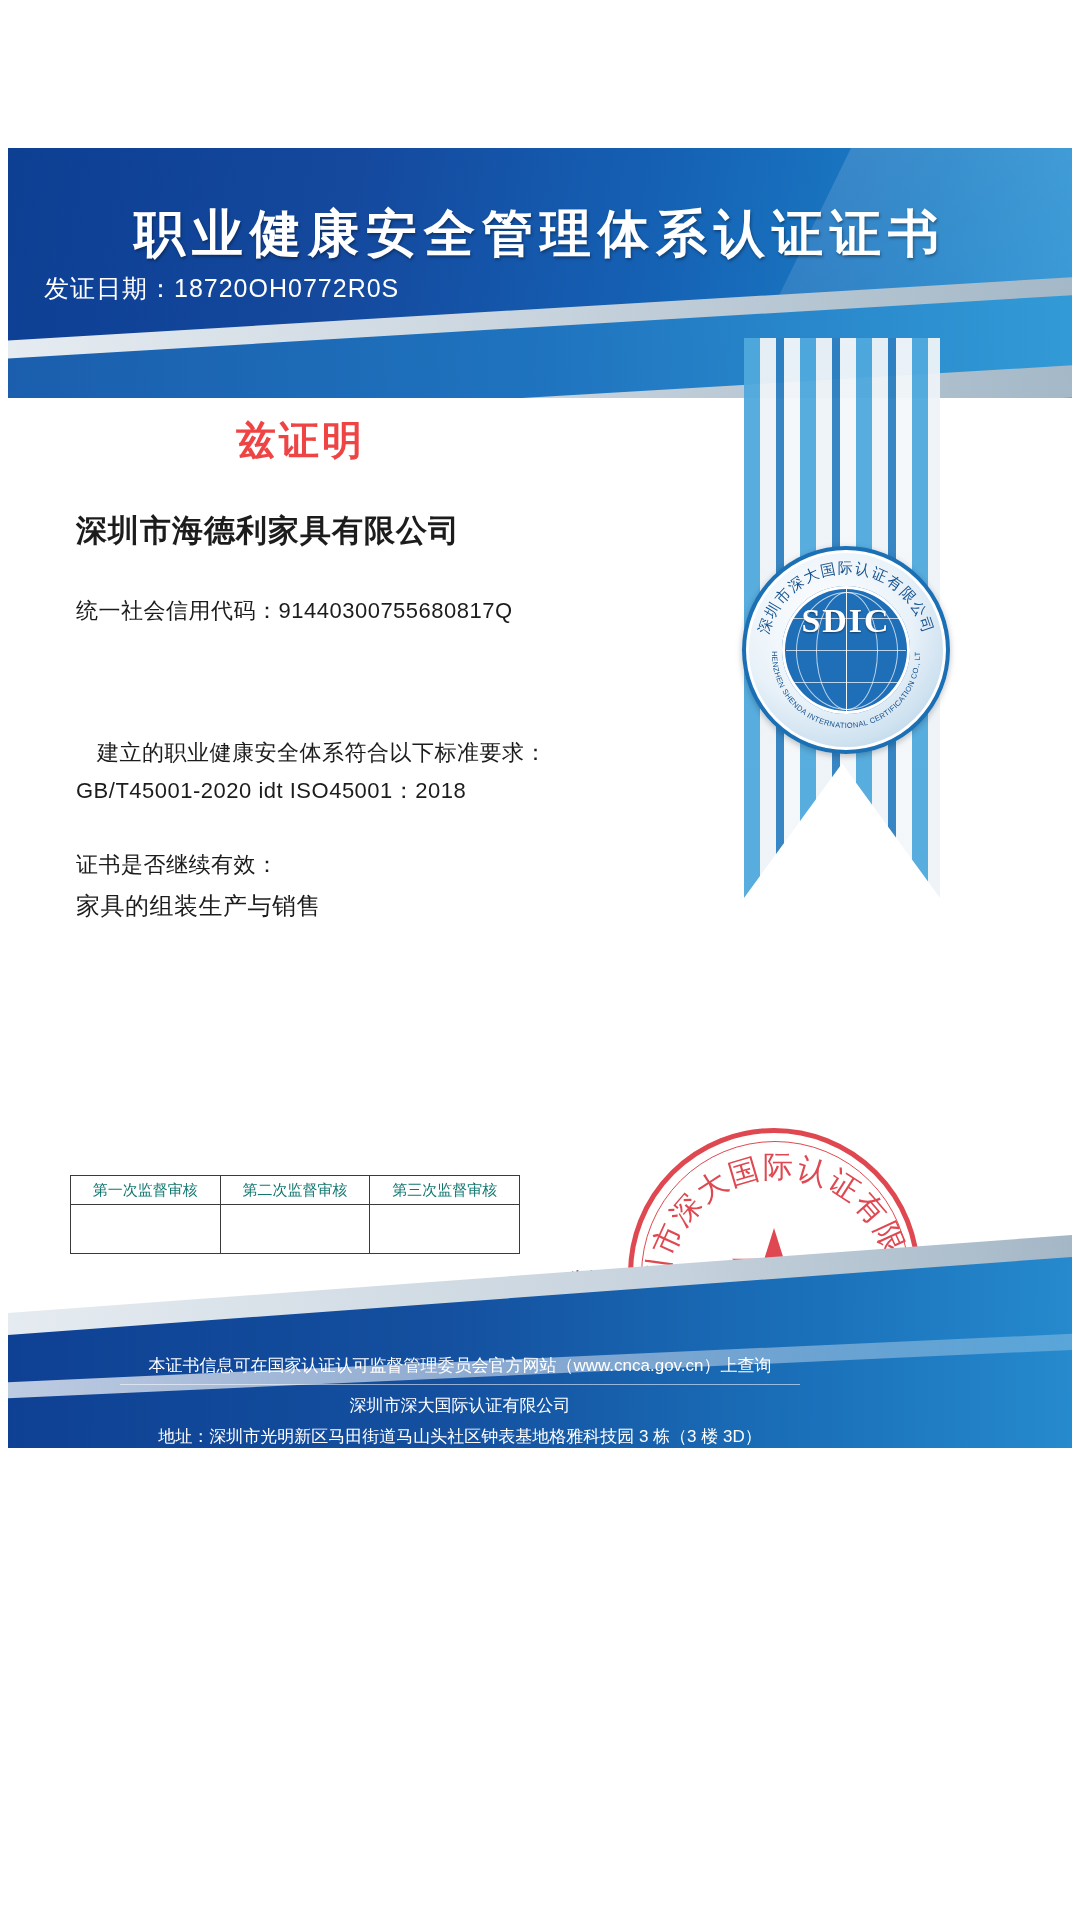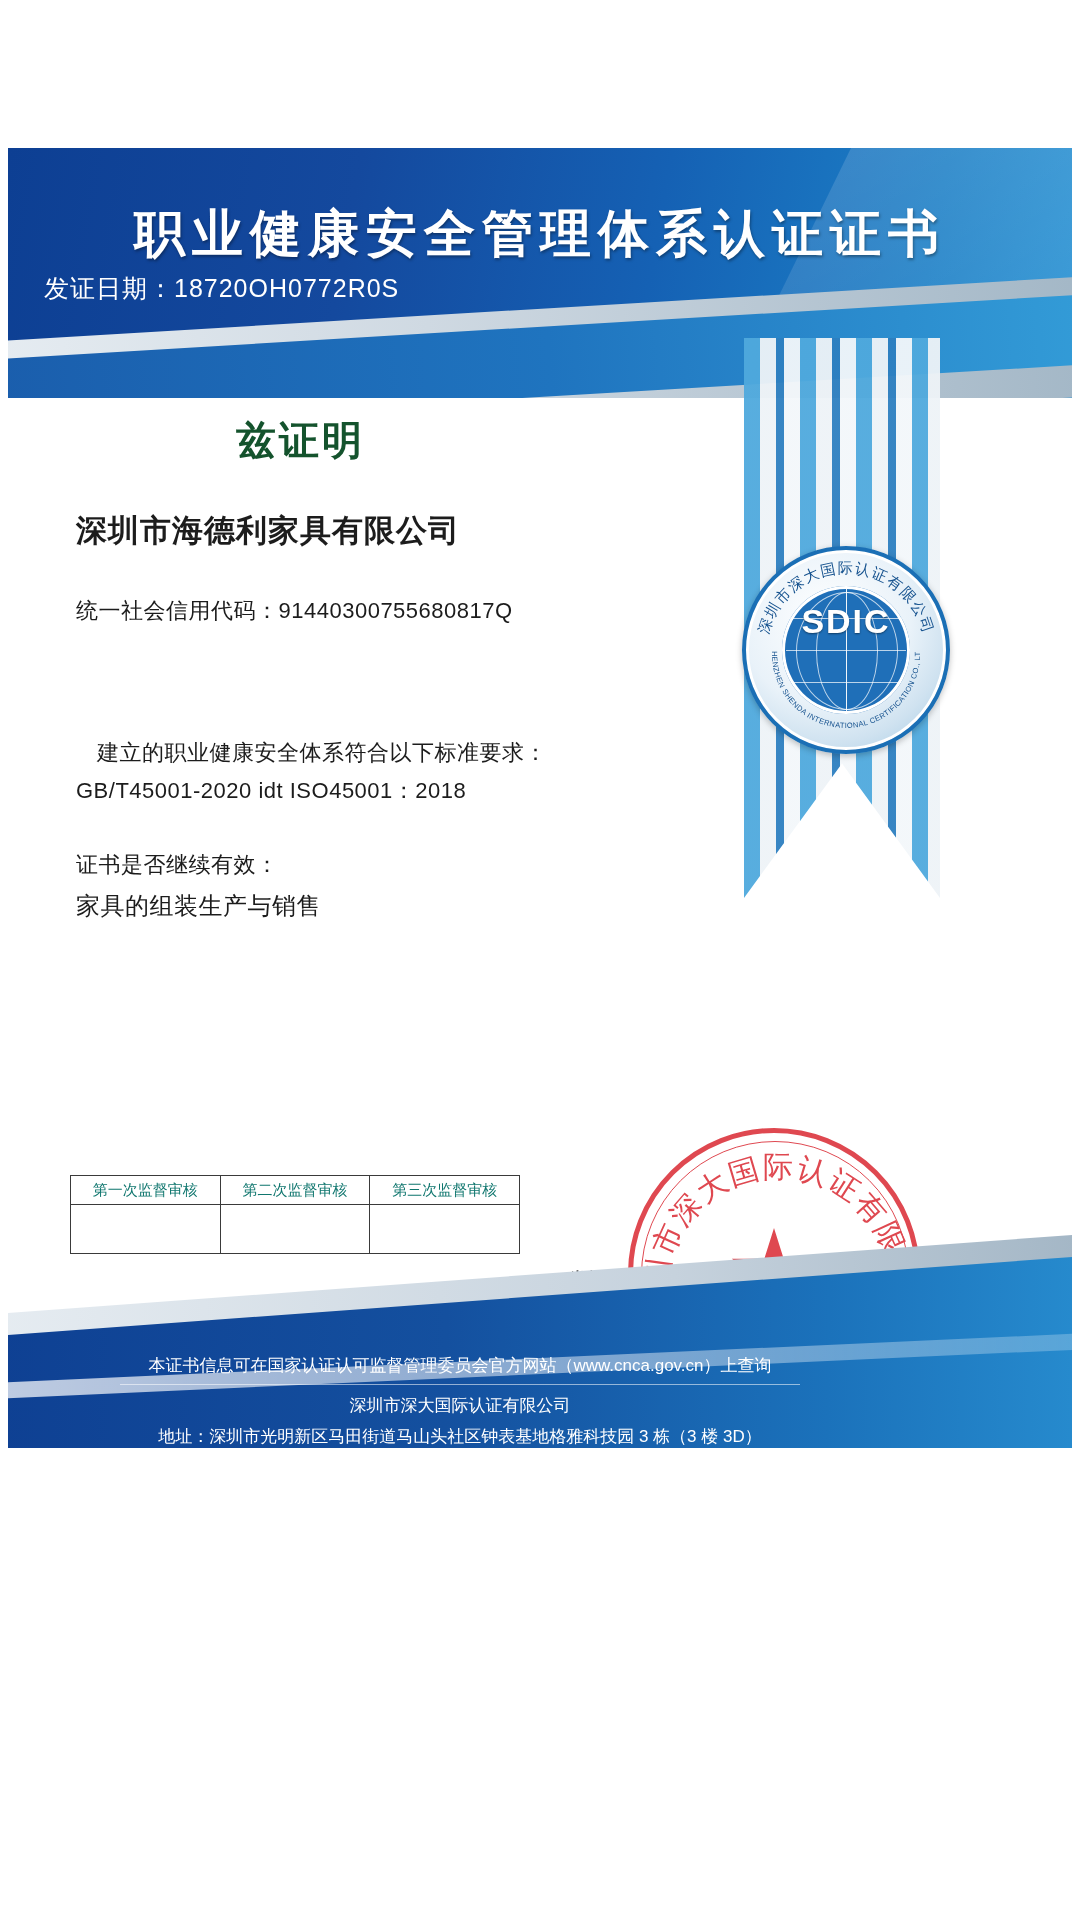--- a/index.html
+++ b/index.html
@@ -143,41 +143,41 @@
   }
   .seal-letters {
     position: absolute;
     left: 0; top: 52px;
     width: 200px;
     text-align: center;
     font-size: 34px;
     font-weight: bold;
     color: #ffffff;
     letter-spacing: 2px;
-    font-family: Liberation Sans, sans-serif;
+    font-family: Liberation Serif, serif;
     text-shadow: 0 1px 2px rgba(0,0,0,0.45);
     z-index: 3;
   }
   .seal-arc {
     position: absolute;
     width: 200px; height: 200px;
     left: 0; top: 0;
   }
   
   .body-area {
     position: absolute;
     left: 0; top: 250px;
     width: 1064px; height: 760px;
   }
   .zi {
     position: absolute;
     left: 228px; top: 15px;
     font-size: 40px;
     font-weight: bold;
-    color: #14532d;
+    color: #ef4444;
     letter-spacing: 3px;
   }
   .company {
     position: absolute;
     left: 68px; top: 112px;
     font-size: 31px;
     font-weight: bold;
     color: #1c1c1c;
     letter-spacing: 1px;
   }

